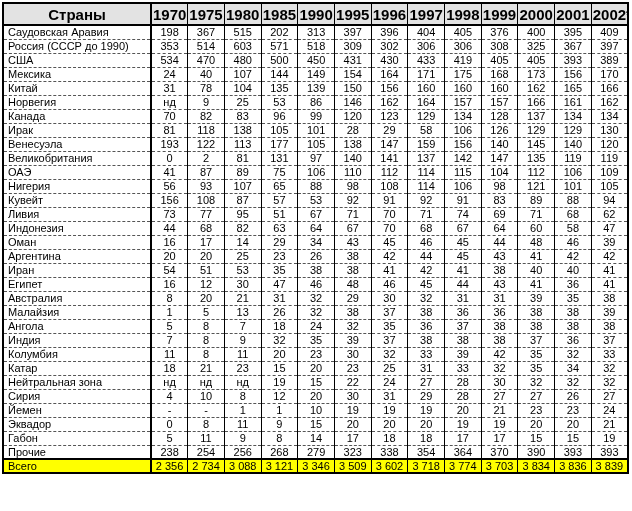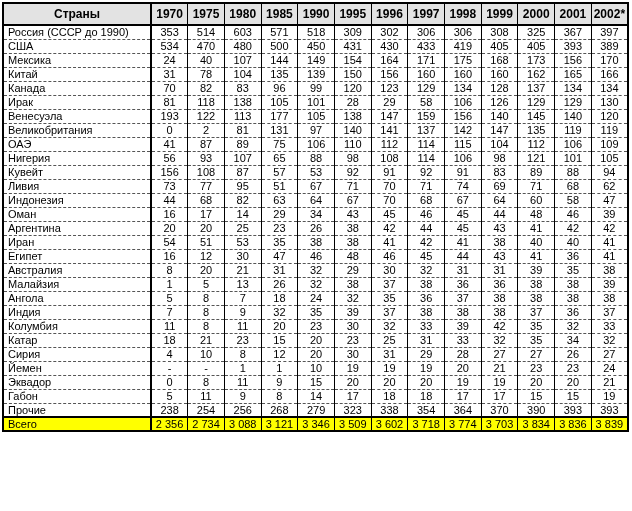--- a/index.html
+++ b/index.html
@@ -25,21 +25,21 @@
   }
   th, td {
     overflow: hidden;
     white-space: nowrap;
     box-sizing: border-box;
   }
   thead th {
     background: #e3e3e3;
     border: 1px solid #000000;
     border-bottom: 2px solid #000000;
-    font-size: 12px;
+    font-size: 15px;
     font-weight: bold;
     height: 22px;
     text-align: center;
     color: #000000;
   }
   thead th.country-col {
     width: 148px;
     border-right: 2px solid #000000;
   }
   tbody td {
@@ -83,20 +83,36 @@
           <th>1997</th>
           <th>1998</th>
           <th>1999</th>
           <th>2000</th>
           <th>2001</th>
           <th>2002*</th>
         </tr>
     </thead>
     <tbody>
 
+    <tr>
+          <td class="country-cell">Саудовская Аравия</td>
+          <td>198</td>
+          <td>367</td>
+          <td>515</td>
+          <td>202</td>
+          <td>313</td>
+          <td>397</td>
+          <td>396</td>
+          <td>404</td>
+          <td>405</td>
+          <td>376</td>
+          <td>400</td>
+          <td>395</td>
+          <td>409</td>
+        </tr>
         <tr>
           <td class="country-cell">Россия (СССР  до 1990)</td>
           <td>353</td>
           <td>514</td>
           <td>603</td>
           <td>571</td>
           <td>518</td>
           <td>309</td>
           <td>302</td>
           <td>306</td>
@@ -148,20 +164,36 @@
           <td>150</td>
           <td>156</td>
           <td>160</td>
           <td>160</td>
           <td>160</td>
           <td>162</td>
           <td>165</td>
           <td>166</td>
         </tr>
         <tr>
+          <td class="country-cell">Норвегия</td>
+          <td>нд</td>
+          <td>9</td>
+          <td>25</td>
+          <td>53</td>
+          <td>86</td>
+          <td>146</td>
+          <td>162</td>
+          <td>164</td>
+          <td>157</td>
+          <td>157</td>
+          <td>166</td>
+          <td>161</td>
+          <td>162</td>
+        </tr>
+        <tr>
           <td class="country-cell">Канада</td>
           <td>70</td>
           <td>82</td>
           <td>83</td>
           <td>96</td>
           <td>99</td>
           <td>120</td>
           <td>123</td>
           <td>129</td>
           <td>134</td>
@@ -449,20 +481,36 @@
           <td>23</td>
           <td>15</td>
           <td>20</td>
           <td>23</td>
           <td>25</td>
           <td>31</td>
           <td>33</td>
           <td>32</td>
           <td>35</td>
           <td>34</td>
+          <td>32</td>
+        </tr>
+        <tr>
+          <td class="country-cell">Нейтральная зона</td>
+          <td>нд</td>
+          <td>нд</td>
+          <td>нд</td>
+          <td>19</td>
+          <td>15</td>
+          <td>22</td>
+          <td>24</td>
+          <td>27</td>
+          <td>28</td>
+          <td>30</td>
+          <td>32</td>
+          <td>32</td>
           <td>32</td>
         </tr>
         <tr>
           <td class="country-cell">Сирия</td>
           <td>4</td>
           <td>10</td>
           <td>8</td>
           <td>12</td>
           <td>20</td>
           <td>30</td>

